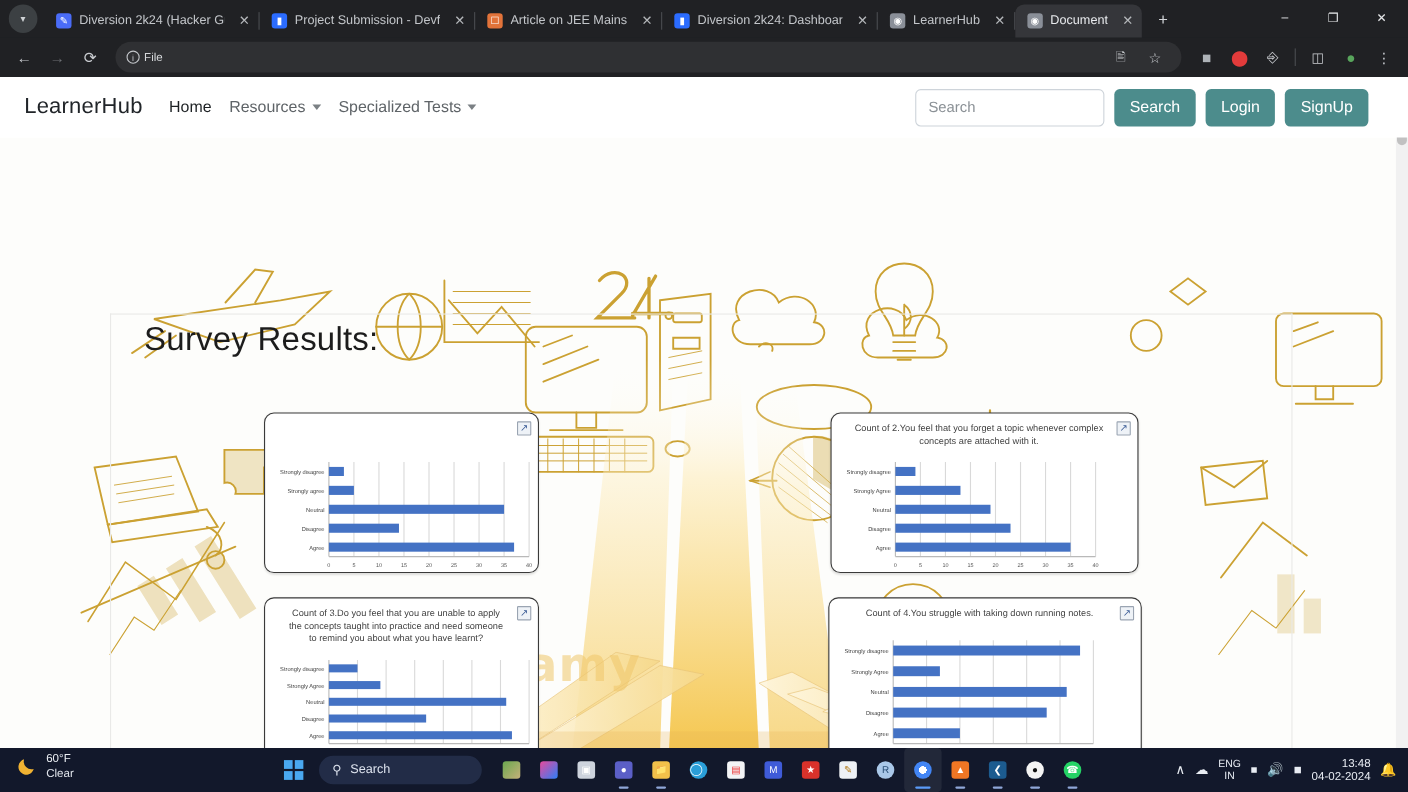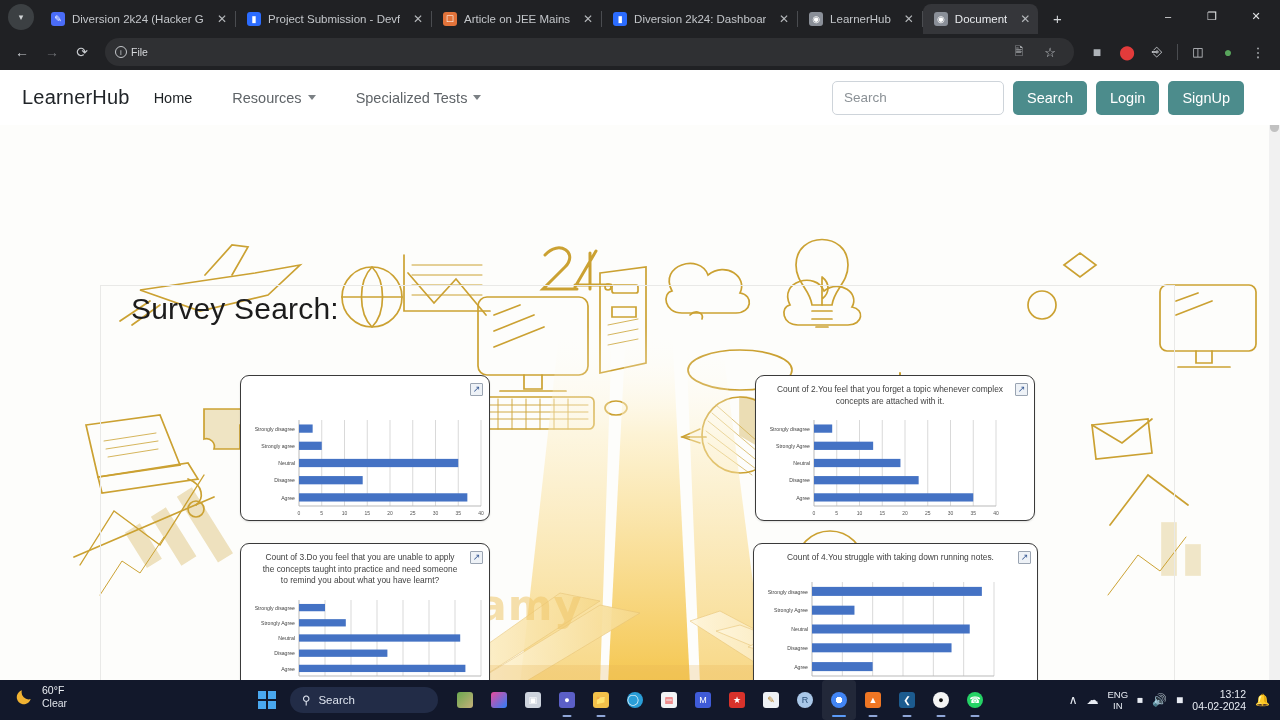--- a/index.html
+++ b/index.html
@@ -49,21 +49,21 @@
   .omni-right { margin-left:auto; display:flex; align-items:center; gap:3px; flex:0 0 auto; }
   .ext-sep { width:1px; height:16px; background:#4a4c50; margin:0 4px; }
 
   
   #page { position:absolute; left:0; top:70px; width:1280px; height:610px; background:#fff; overflow:hidden; }
   .navbar {
     position:relative; z-index:5; height:55px; background:#ffffff; display:flex; align-items:center;
     padding:0 22px; gap:0;
   }
   .brand { font-size:20px; color:#212529; letter-spacing:.2px; margin-right:24px; }
-  .navlinks { display:flex; gap:40px; }
+  .navlinks { display:flex; gap:16px; }
   .navlink { font-size:14.5px; color:#5f6468; display:flex; align-items:center; gap:6px; }
   .navlink.active { color:#1d2124; }
   .caret { width:0;height:0;border-left:4px solid transparent;border-right:4px solid transparent;border-top:5px solid #7b8084; display:inline-block; }
   .nav-right { margin-left:auto; display:flex; align-items:center; gap:9px; padding-right:14px; }
   .searchbox {
     width:172px; height:34px; border:1px solid #ced4da; border-radius:5px; background:#fff;
     font-size:13.5px; color:#6c757d; padding:0 11px; font-family:"Liberation Sans", sans-serif;
   }
   .searchbox::placeholder { color:#8b9196; }
   .btn-teal {
@@ -376,21 +376,21 @@
           <path d="M760 516 L950 560 L900 560 L748 522 Z"></path>
           <path d="M770 532 L1000 560 L956 560 L762 538 Z"></path>
         </g>
         <rect x="380" y="540" width="500" height="20" fill="#e8b254" opacity=".25"></rect>
       </svg>
 
       <div class="watermark">alamy</div>
       <div class="content-frame"></div>
     </div>
 
-    <div class="page-title">Survey Search:</div>
+    <div class="page-title">Survey Results:</div>
 
     <div class="card" style="left:240px; top:305px; width:250px; height:146px;">
       <div class="popicon">↗</div>
       <div class="plot" id="plot-0" style="height:104px;">
           <svg width="250" height="104">
             <line x1="58" y1="4" x2="58" y2="90" stroke="#b9b9b9" stroke-width="1"></line>
             <line x1="80.75" y1="4" x2="80.75" y2="90" stroke="#d9d9d9" stroke-width="1"></line>
             <line x1="103.5" y1="4" x2="103.5" y2="90" stroke="#d9d9d9" stroke-width="1"></line>
             <line x1="126.25" y1="4" x2="126.25" y2="90" stroke="#d9d9d9" stroke-width="1"></line>
             <line x1="149" y1="4" x2="149" y2="90" stroke="#d9d9d9" stroke-width="1"></line>
@@ -623,18 +623,18 @@
     <span class="tr">∧</span>
     <span class="tr">☁</span>
     <span class="lang">
       <span style="display:block">ENG</span>
       <span style="display:block">IN</span>
     </span>
     <span class="tr">⏹</span>
     <span class="tr">🔊</span>
     <span class="tr">■</span>
     <span class="clock">
-      <span style="display:block">13:12</span>
+      <span style="display:block">13:48</span>
       <span style="display:block">04-02-2024</span>
     </span>
     <span class="tr" style="padding-right:4px">🔔</span>
   </div>
 </div>
 
 </body></html>

